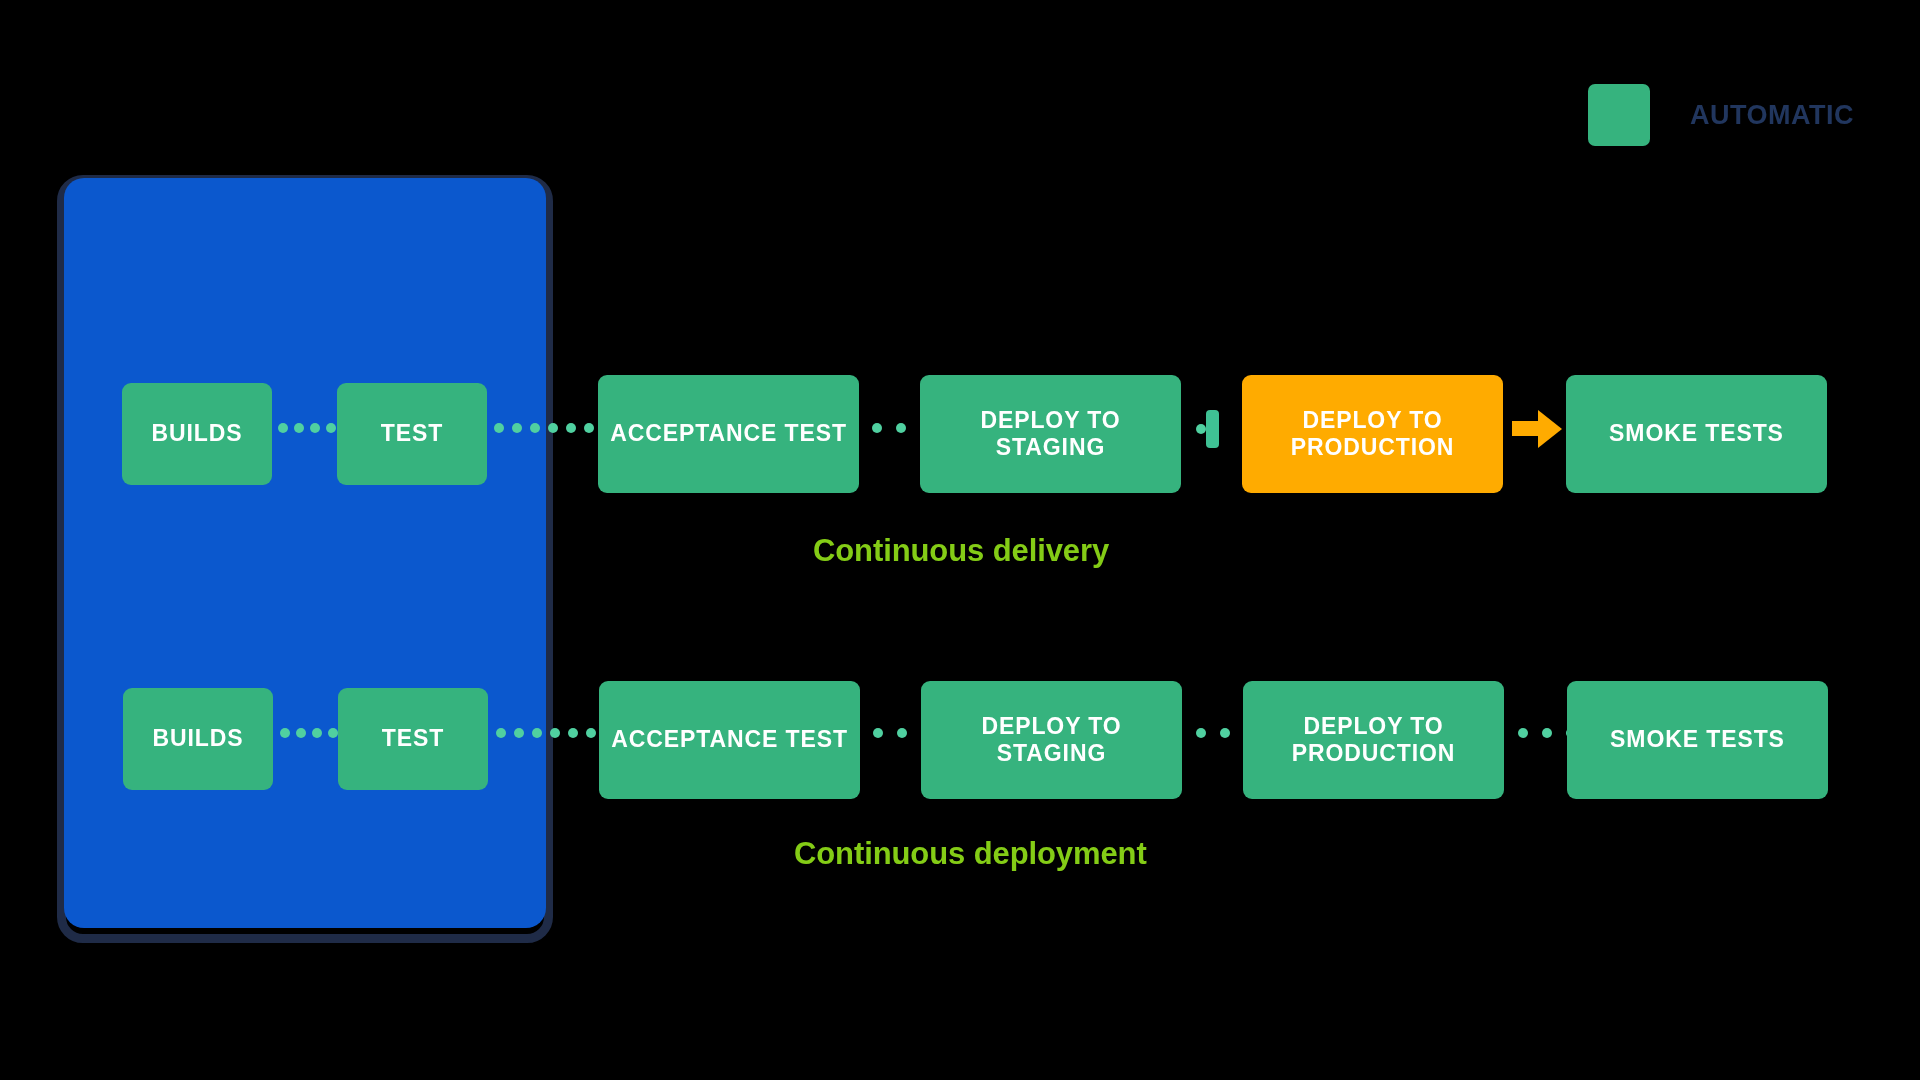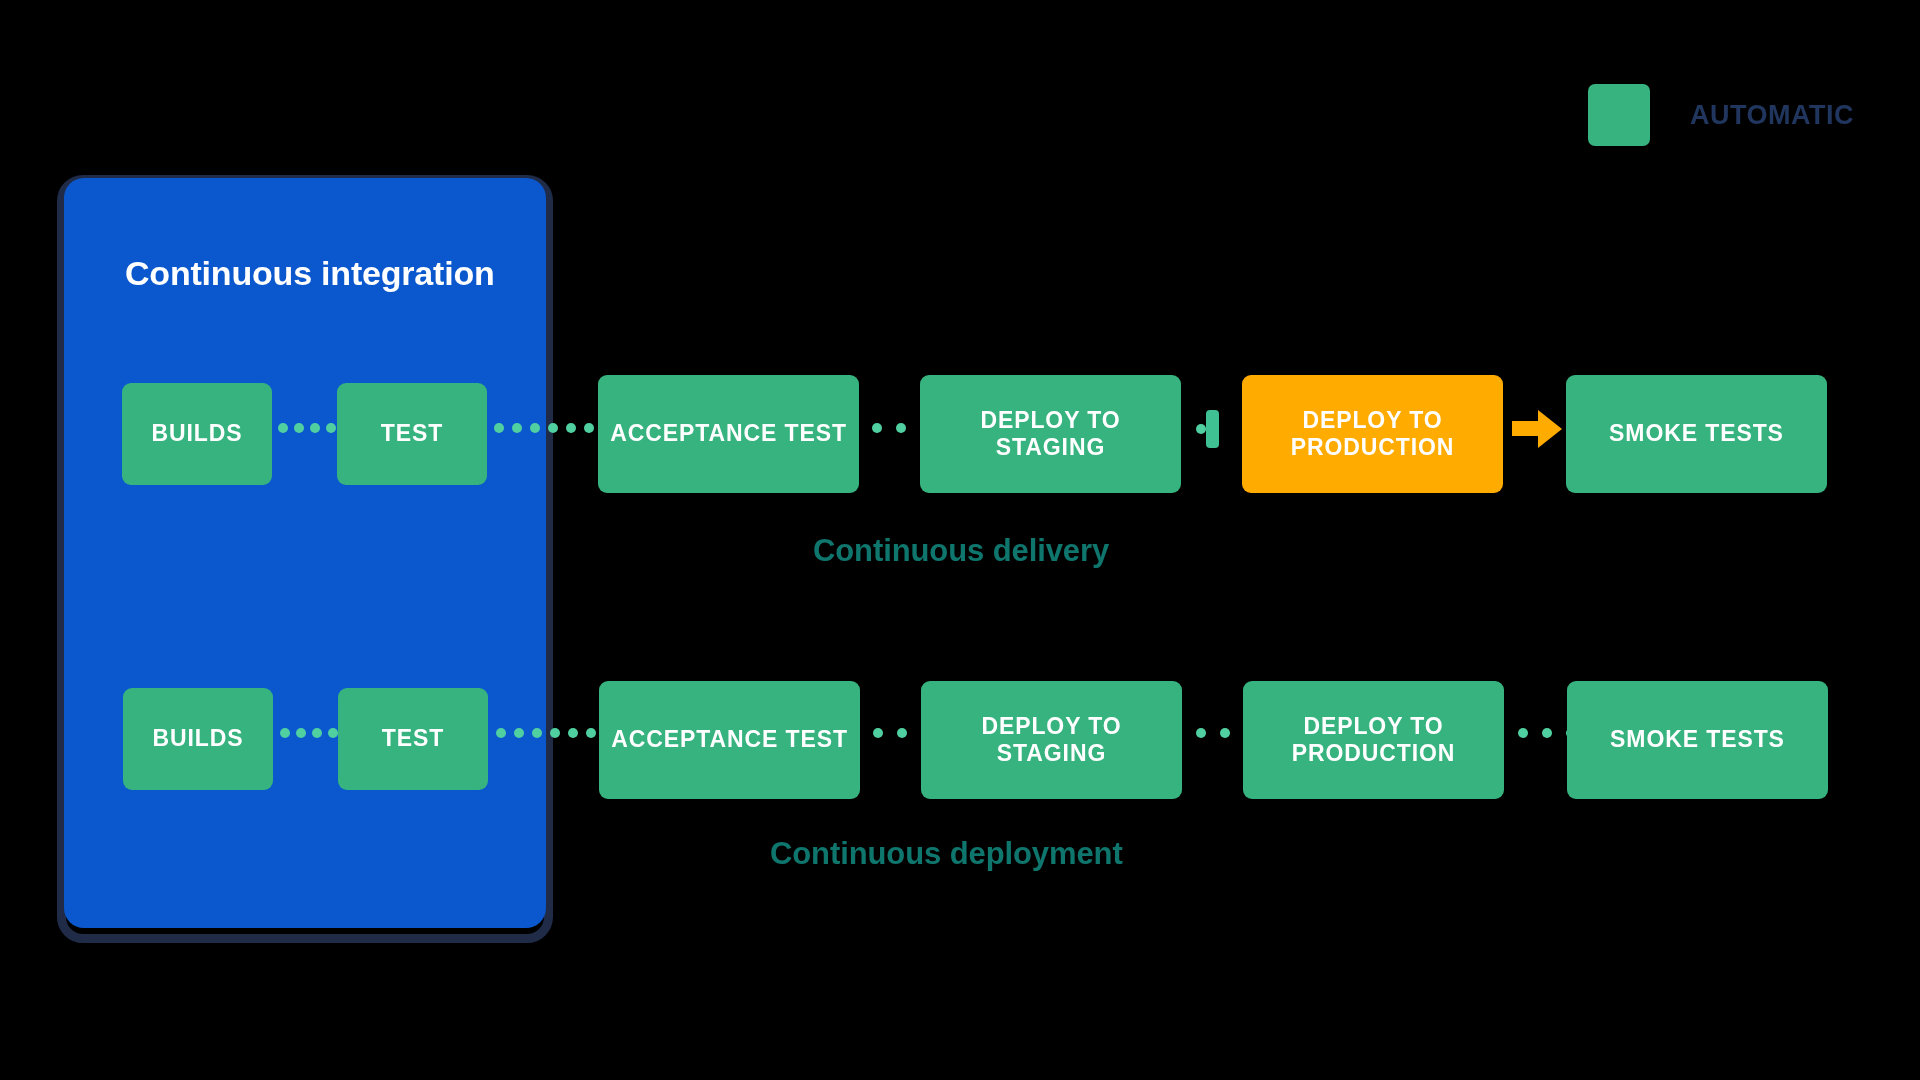--- a/index.html
+++ b/index.html
@@ -154,42 +154,41 @@
     width: 0;
     height: 0;
     border-top: 19px solid transparent;
     border-bottom: 19px solid transparent;
     border-left: 24px solid #FFAB00;
   }
 
   
   .flow-caption {
     position: absolute;
-    color: #0f766e;
+    color: #84cc16;
     font-size: 31px;
     font-weight: bold;
     letter-spacing: -0.1px;
     white-space: nowrap;
   }
 </style>
 </head>
 <body>
 
 <div id="canvas">
 
   <div class="legend">
     <div class="legend-row">
       <span class="legend-swatch automatic"></span>
       <span class="legend-label">AUTOMATIC</span>
     </div>
   </div>
 
   <div class="ci-panel-border"></div>
   <div class="ci-panel"></div>
-  <div class="ci-title">Continuous integration</div>
 
   <div class="node auto" style="left:122px; top:383px; width:150px; height:102px;">
     <span>BUILDS</span>
   </div>
 
   <div class="dots" style="left:278px; top:422px; width:58px;">
     <i></i>
       <i></i>
       <i></i>
       <i></i>
@@ -291,15 +290,15 @@
   <div class="dots" style="left:1518px; top:727px; width:58px;">
     <i></i>
       <i></i>
       <i></i>
   </div>
 
   <div class="node auto" style="left:1567px; top:681px; width:261px; height:118px;">
     <span>SMOKE TESTS</span>
   </div>
 
-  <div class="flow-caption" style="left:770px; top:836px;">Continuous deployment</div>
+  <div class="flow-caption" style="left:794px; top:836px;">Continuous deployment</div>
 
 </div>
 
 </body></html>

